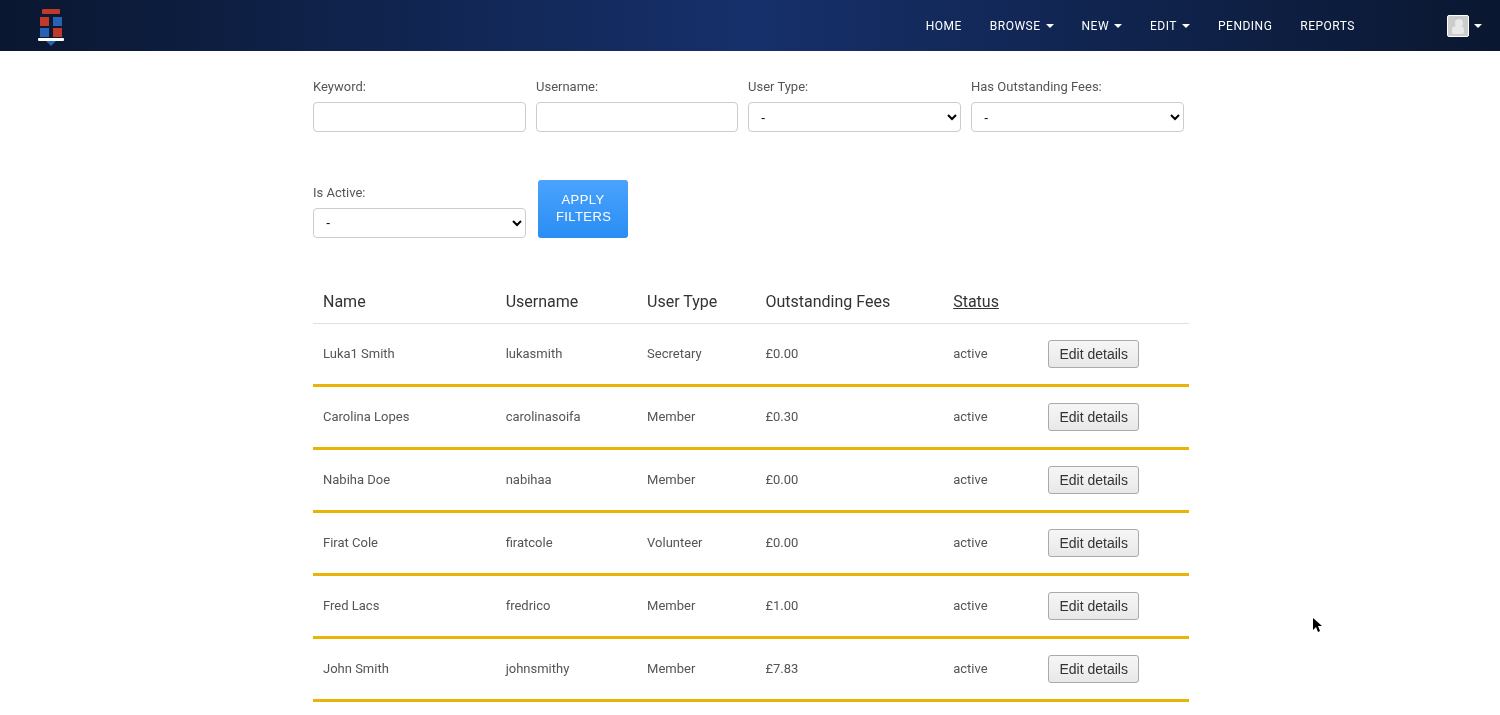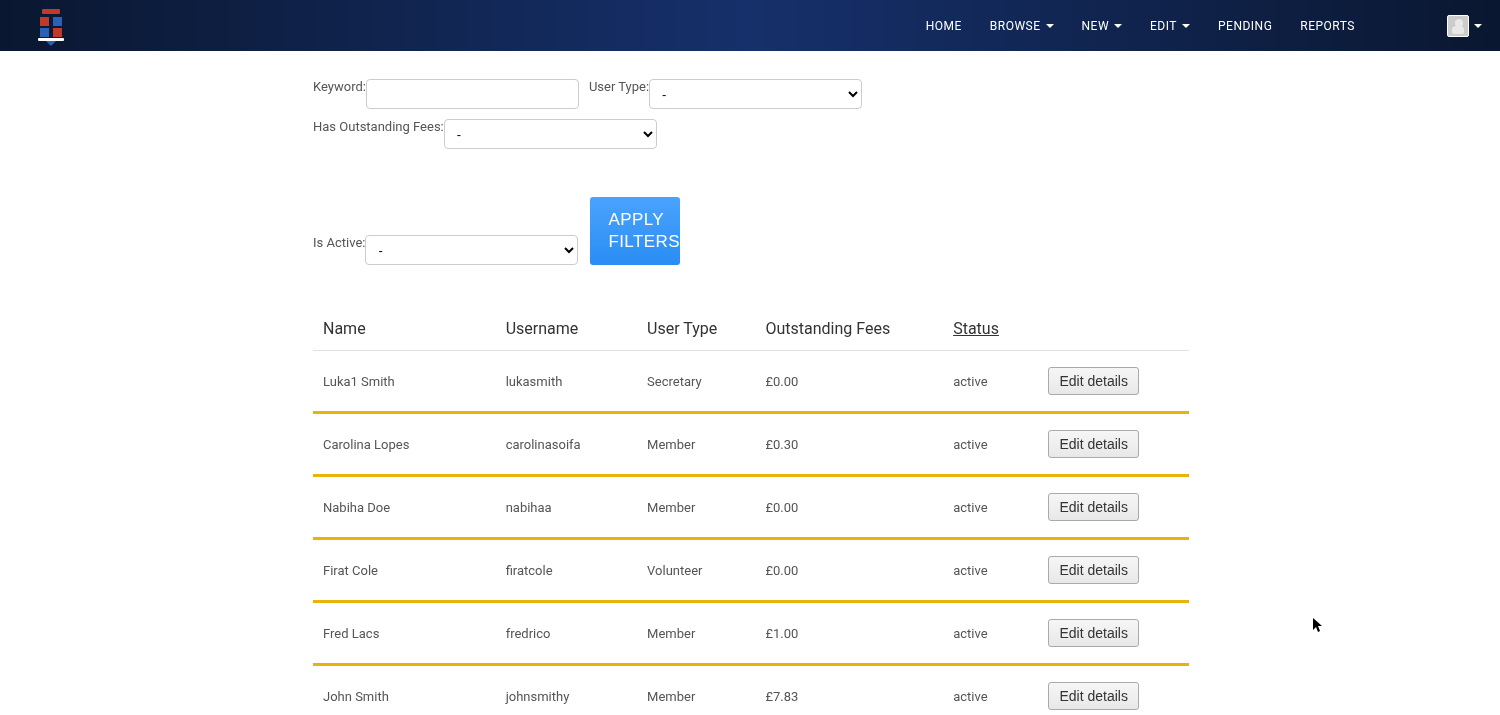--- a/index.html
+++ b/index.html
@@ -93,21 +93,22 @@
       }
     }
     .filters-row {
       display: flex;
       gap: 10px;
       flex-wrap: wrap;
       margin-bottom: 14px;
     }
     .filter-group {
       display: flex;
-      flex-direction: row;
+      flex-direction: column;
+      gap: 8px;
     }
     .filter-label {
       font-size: 13px;
       color: #555;
     }
     .text-input {
       height: 30px;
       border: 1px solid #ccc;
       border-radius: 4px;
       padding: 0 10px;
@@ -134,21 +135,21 @@
       align-items:flex-end;
       margin-top:48px;
     }
     .apply-btn {
       background: #3b99fc;
       background: linear-gradient(#4aa3fd, #2a8df4);
       color: #fff;
       border: none;
       border-radius: 3px;
       padding: 12px 18px;
-      font-size: 17px;
+      font-size: 13px;
       letter-spacing: 0.4px;
       cursor: pointer;
       text-align: center;
       line-height: 1.3;
       width: 90px;
     }
     .table-wrap{
       margin-top: 42px;
     }
     table {
@@ -239,20 +240,24 @@
   </div>
 </div>
 
 <div class="main-container">
   <div class="filters-row">
     <div class="filter-group">
       <label class="filter-label">Keyword:</label>
       <input type="text" class="text-input w-keyword" value="" style="">
     </div>
     <div class="filter-group">
+      <label class="filter-label">Username:</label>
+      <input type="text" class="text-input w-username" value="" style="">
+    </div>
+    <div class="filter-group">
       <label class="filter-label">User Type:</label>
       <select class="select-input w-usertype">
         <option>-</option>
       </select>
     </div>
     <div class="filter-group">
       <label class="filter-label">Has Outstanding Fees:</label>
       <select class="select-input w-fees">
         <option>-</option>
       </select>

